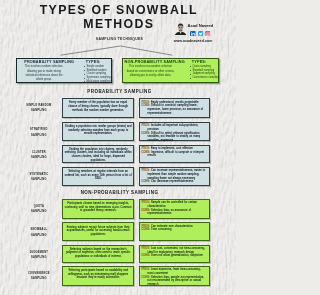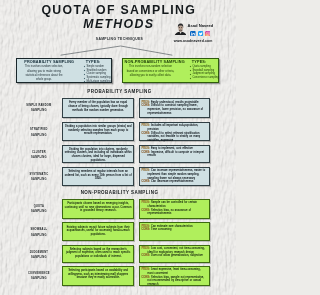--- a/index.html
+++ b/index.html
@@ -6,21 +6,21 @@
 body{width:236px;height:295px;overflow:hidden;
   font-family:"Liberation Sans",sans-serif;
   background:#edece9;position:relative;color:#1b2226;
   -webkit-font-smoothing:antialiased;}
 #paper{position:absolute;left:0;top:0;width:236px;height:295px;background:#f3f2f0;}
 #papertex{position:absolute;left:0;top:0;width:236px;height:295px;opacity:0.42;mix-blend-mode:multiply;}
 
 
 #title{position:absolute;left:1.5px;top:3.0px;width:236px;text-align:center;
   font-weight:bold;font-size:12.3px;line-height:14.1px;letter-spacing:1.35px;color:#14191c;}
-#title .l2{display:block;font-style:italic;}
+#title .l2{display:block;}
 #title span{padding-right:1.35px;}
 #subtitle{position:absolute;left:1.5px;top:36.5px;width:236px;text-align:center;
   font-size:3.4px;font-weight:bold;letter-spacing:0.33px;color:#24292d;}
 
 #brand{position:absolute;left:173px;top:22px;width:63px;height:22px;}
 #avatar{position:absolute;left:2.2px;top:1.3px;width:11.2px;height:12.2px;overflow:hidden;}
 #avatar svg{display:block;}
 #brandname{position:absolute;left:14.6px;top:2.4px;font-size:4.15px;font-weight:bold;color:#15181b;letter-spacing:-0.03px;line-height:4.3px;}
 #socials{position:absolute;left:17.2px;top:8.8px;display:flex;gap:1.75px;}
 #socials .ic{width:5.6px;height:5.6px;border-radius:0.8px;overflow:hidden;display:block;}
@@ -85,21 +85,21 @@
     <feTurbulence type="fractalNoise" baseFrequency="0.45 0.11" numOctaves="3" seed="11" result="n"></feTurbulence>
     <feDiffuseLighting in="n" lighting-color="#ffffff" surfaceScale="1.6" result="lit">
       <feDistantLight azimuth="235" elevation="58"></feDistantLight>
     </feDiffuseLighting>
   </filter>
  </defs>
  <rect width="236" height="295" filter="url(#crinkle)"></rect>
 </svg>
 
 <div id="title">
- <span>QUOTA OF SAMPLING</span>
+ <span>TYPES OF SNOWBALL</span>
  <span class="l2">METHODS</span>
 </div>
 <div id="subtitle">SAMPLING TECHNIQUES</div>
 
 <div id="brand">
   <div id="avatar">
     <svg viewBox="0 0 24 26" width="11.2" height="12.2">
       <rect x="0" y="0" width="24" height="26" fill="#eceae7"></rect>
       <path d="M-1 26.5 C1 21.5 5.5 19.3 10 18.6 L14 18.6 C18.5 19.3 23 21.5 25 26.5 Z" fill="#1d1f21"></path>
       <path d="M9.6 18.4 L12 23.5 L14.4 18.4 L14.4 15.6 h-4.8 z" fill="#dedbd6"></path>

